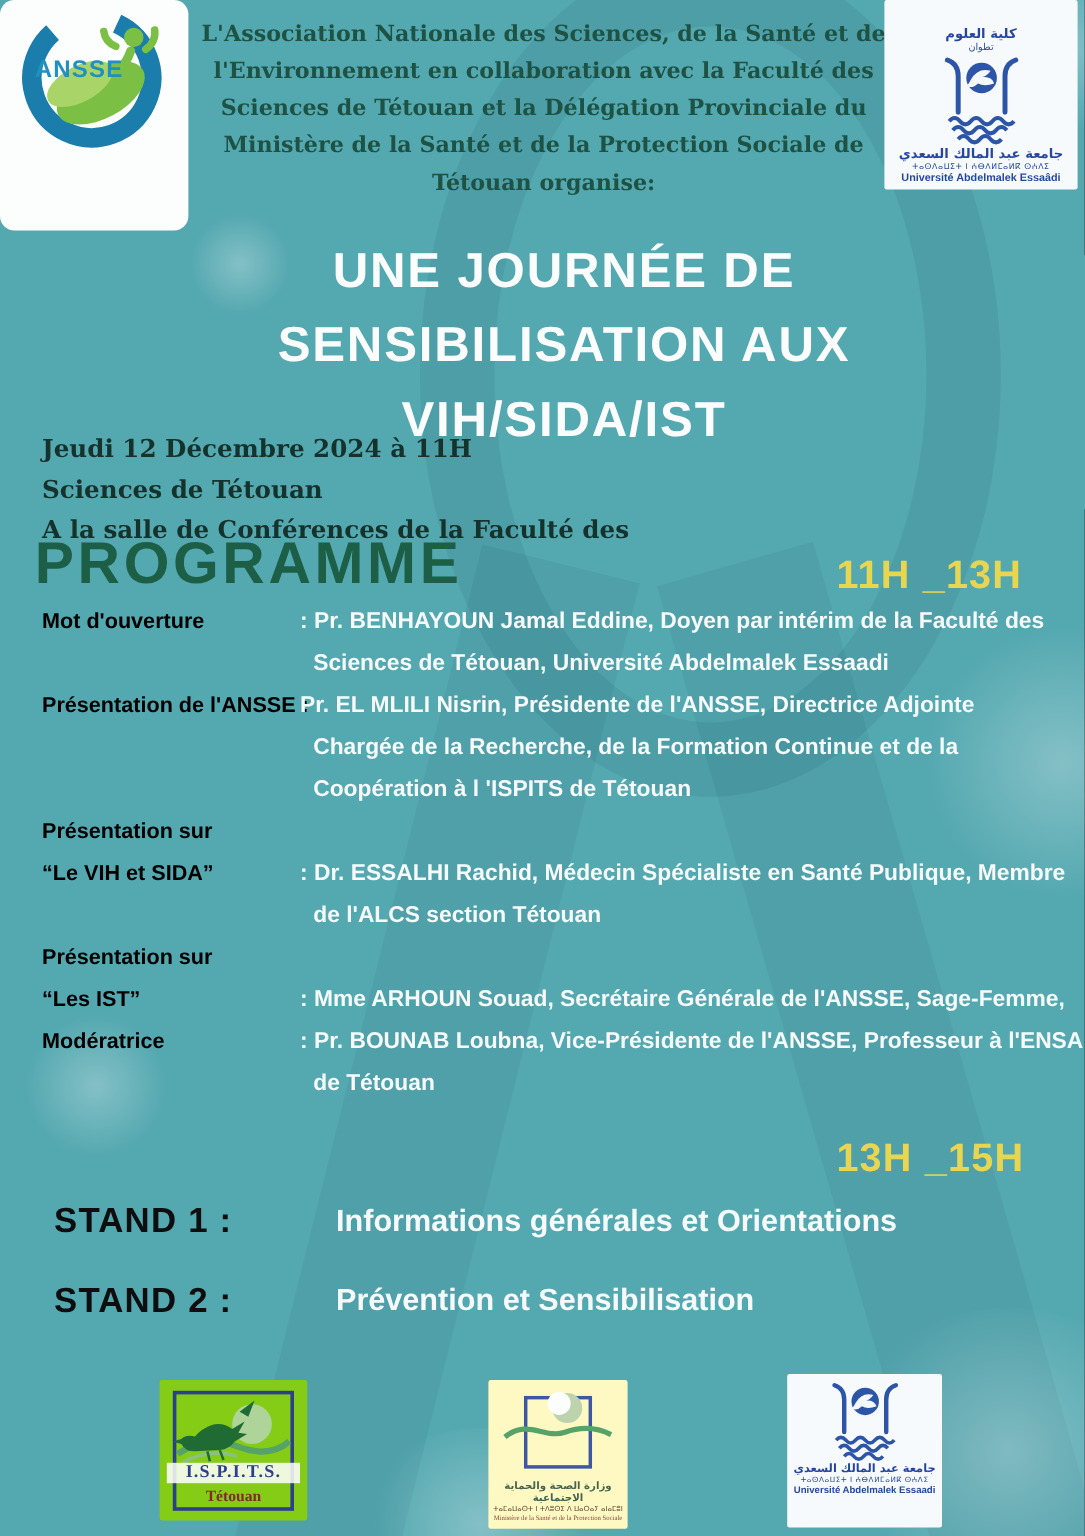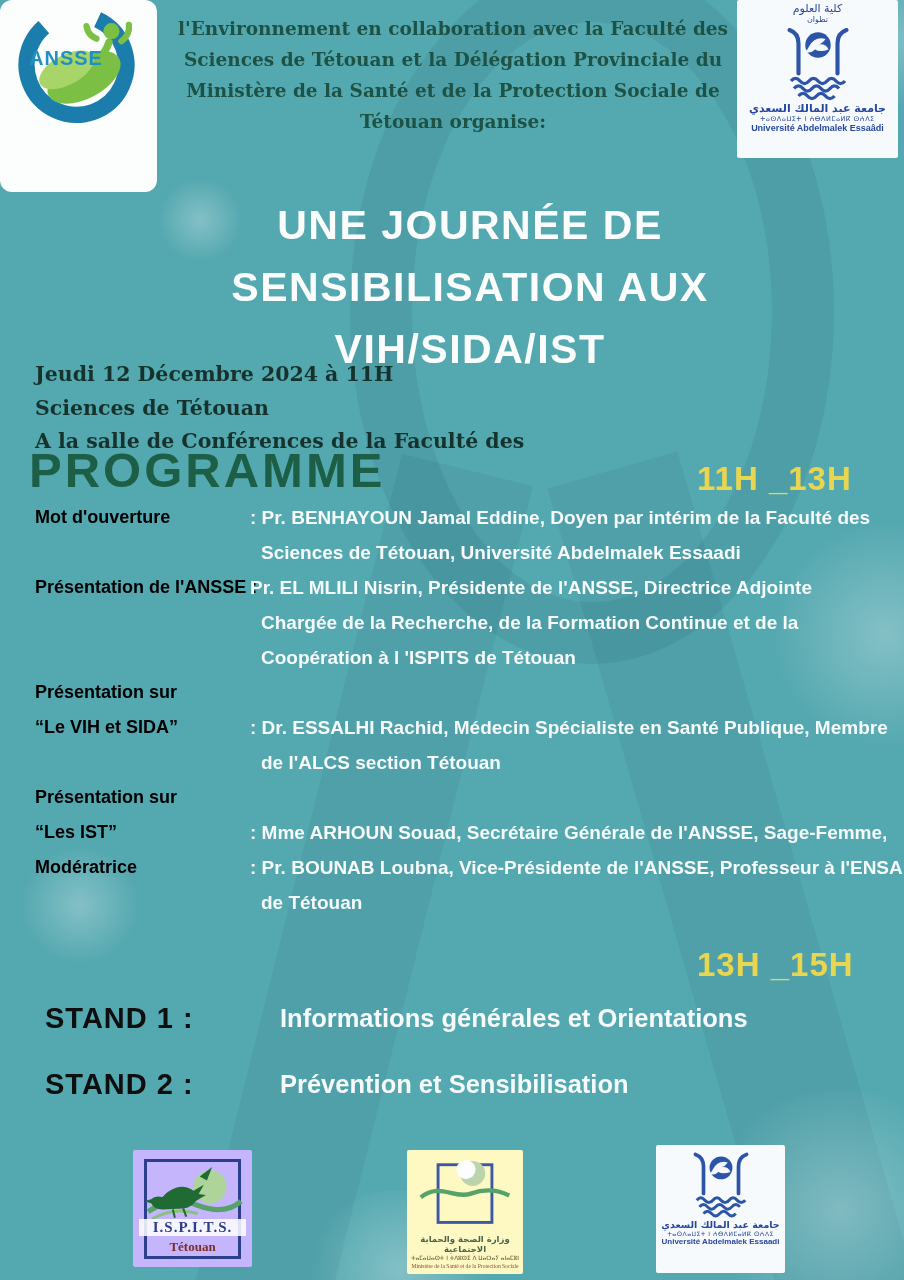--- a/index.html
+++ b/index.html
@@ -24,21 +24,21 @@
   .b5{left:300px;top:1190px;width:200px;height:160px;}
   .b6{left:820px;top:-30px;width:140px;height:140px;}
 
   
   .ansse-card{position:absolute;left:0;top:0;width:157px;height:192px;background:#fcfdfd;border-radius:12px;}
   .ansse-acronym{position:absolute;left:29px;top:47px;font-size:20px;font-weight:700;color:#2090c0;letter-spacing:1px;}
   .ansse-caption{position:absolute;left:0;right:0;bottom:5px;text-align:center;font-size:8px;font-weight:700;color:#20306e;line-height:10.5px;}
 
   .univ-card{background:#f7fafc;text-align:center;border-radius:2px;color:#27479e;}
   .univ-card.top{position:absolute;left:737px;top:0;width:161px;height:158px;padding-top:3px;box-sizing:border-box;}
-  .uc-ar1{font-family:"DejaVu Sans",sans-serif;font-size:11px;font-weight:400;line-height:12px;}
+  .uc-ar1{font-family:"DejaVu Sans",sans-serif;font-size:11px;font-weight:700;line-height:12px;margin-top:20px;}
   .uc-ar2{font-family:"DejaVu Sans",sans-serif;font-size:8px;line-height:9px;}
   .uc-name-ar{font-family:"DejaVu Sans",sans-serif;font-size:11px;font-weight:700;line-height:13px;}
   .uc-tif{font-family:"DejaVu Sans",sans-serif;font-size:6.5px;line-height:8px;letter-spacing:0.5px;}
   .uc-lat{font-size:9px;font-weight:700;line-height:11px;}
   .univ-card.bottom{position:absolute;left:656px;top:1145px;width:129px;height:128px;padding-top:4px;box-sizing:border-box;}
   .univ-card.bottom .uc-name-ar{font-size:9.5px;line-height:11px;}
   .univ-card.bottom .uc-tif{font-size:6px;line-height:7px;}
   .univ-card.bottom .uc-lat{font-size:8px;line-height:9px;}
 
   
@@ -72,21 +72,21 @@
   .pd.cont{padding-left:11px;}
 
   
   .stand{position:absolute;left:17px;width:800px;height:40px;margin-left:13px;}
   .stand1{top:998px;}
   .stand2{top:1064px;}
   .stand-label{position:absolute;left:15px;top:0;font-size:29px;font-weight:800;letter-spacing:1px;color:#0e0e0e;line-height:40px;white-space:nowrap;}
   .stand-desc{position:absolute;left:250px;top:0;font-size:25.5px;font-weight:700;color:#f6fafa;line-height:40px;white-space:nowrap;}
 
   
-  .ispits-card{position:absolute;left:133px;top:1150px;width:119px;height:117px;background:#c4b5fd;border-radius:2px;}
+  .ispits-card{position:absolute;left:133px;top:1150px;width:103px;height:117px;background:#84cc16;border-radius:2px;padding-left:20px;}
   .isp-frame{position:absolute;left:11px;top:9px;right:11px;bottom:8px;border:3px solid #2b3f8c;}
   .isp-svg{position:absolute;left:-6px;top:2px;}
   .isp-name{position:absolute;left:-8px;right:-8px;bottom:20px;background:rgba(255,255,255,0.85);text-align:center;
     font-family:"Liberation Serif",serif;font-size:15px;font-weight:700;color:#2b3f8c;letter-spacing:1px;line-height:17px;}
   .isp-city{position:absolute;left:0;right:0;bottom:2px;text-align:center;
     font-family:"Liberation Serif",serif;font-size:13px;font-weight:700;color:#7c2d26;line-height:15px;}
 
   .ministry-card{position:absolute;left:407px;top:1150px;width:116px;height:124px;background:#fef9c3;border-radius:2px;text-align:center;padding-top:7px;box-sizing:border-box;}
   .min-ar{font-family:"DejaVu Sans",sans-serif;font-size:8.5px;font-weight:700;color:#45654f;line-height:10px;}
   .min-tif{font-family:"DejaVu Sans",sans-serif;font-size:5.8px;color:#5c4a33;line-height:8px;}
@@ -118,20 +118,21 @@
       <ellipse cx="46" cy="56" rx="24" ry="12" fill="#a9d468" transform="rotate(-28 46 56)"></ellipse>
       <circle cx="82" cy="25" r="6.5" fill="#7bbf44"></circle>
       <path d="M80,34 q-3,9 -9,13" fill="none" stroke="#7bbf44" stroke-width="6" stroke-linecap="round"></path>
       <path d="M70,31 q-7,-3 -8,-10" fill="none" stroke="#7bbf44" stroke-width="5" stroke-linecap="round"></path>
       <path d="M90,33 q7,-5 6,-13" fill="none" stroke="#7bbf44" stroke-width="5" stroke-linecap="round"></path>
     </svg>
     <div class="ansse-acronym">ANSSE</div>
   </div>
 
   <div class="intro">
+    <div>L'Association Nationale des Sciences, de la Santé et de</div>
     <div>l'Environnement en collaboration avec la Faculté des</div>
     <div>Sciences de Tétouan et la Délégation Provinciale du</div>
     <div>Ministère de la Santé et de la Protection Sociale de</div>
     <div>Tétouan organise:</div>
   </div>
 
   <div class="univ-card top">
     <div class="uc-ar1">كلية العلوم</div>
     <div class="uc-ar2">تطوان</div>
     <svg class="card-svg" width="104" height="78" viewBox="0 0 120 104">

